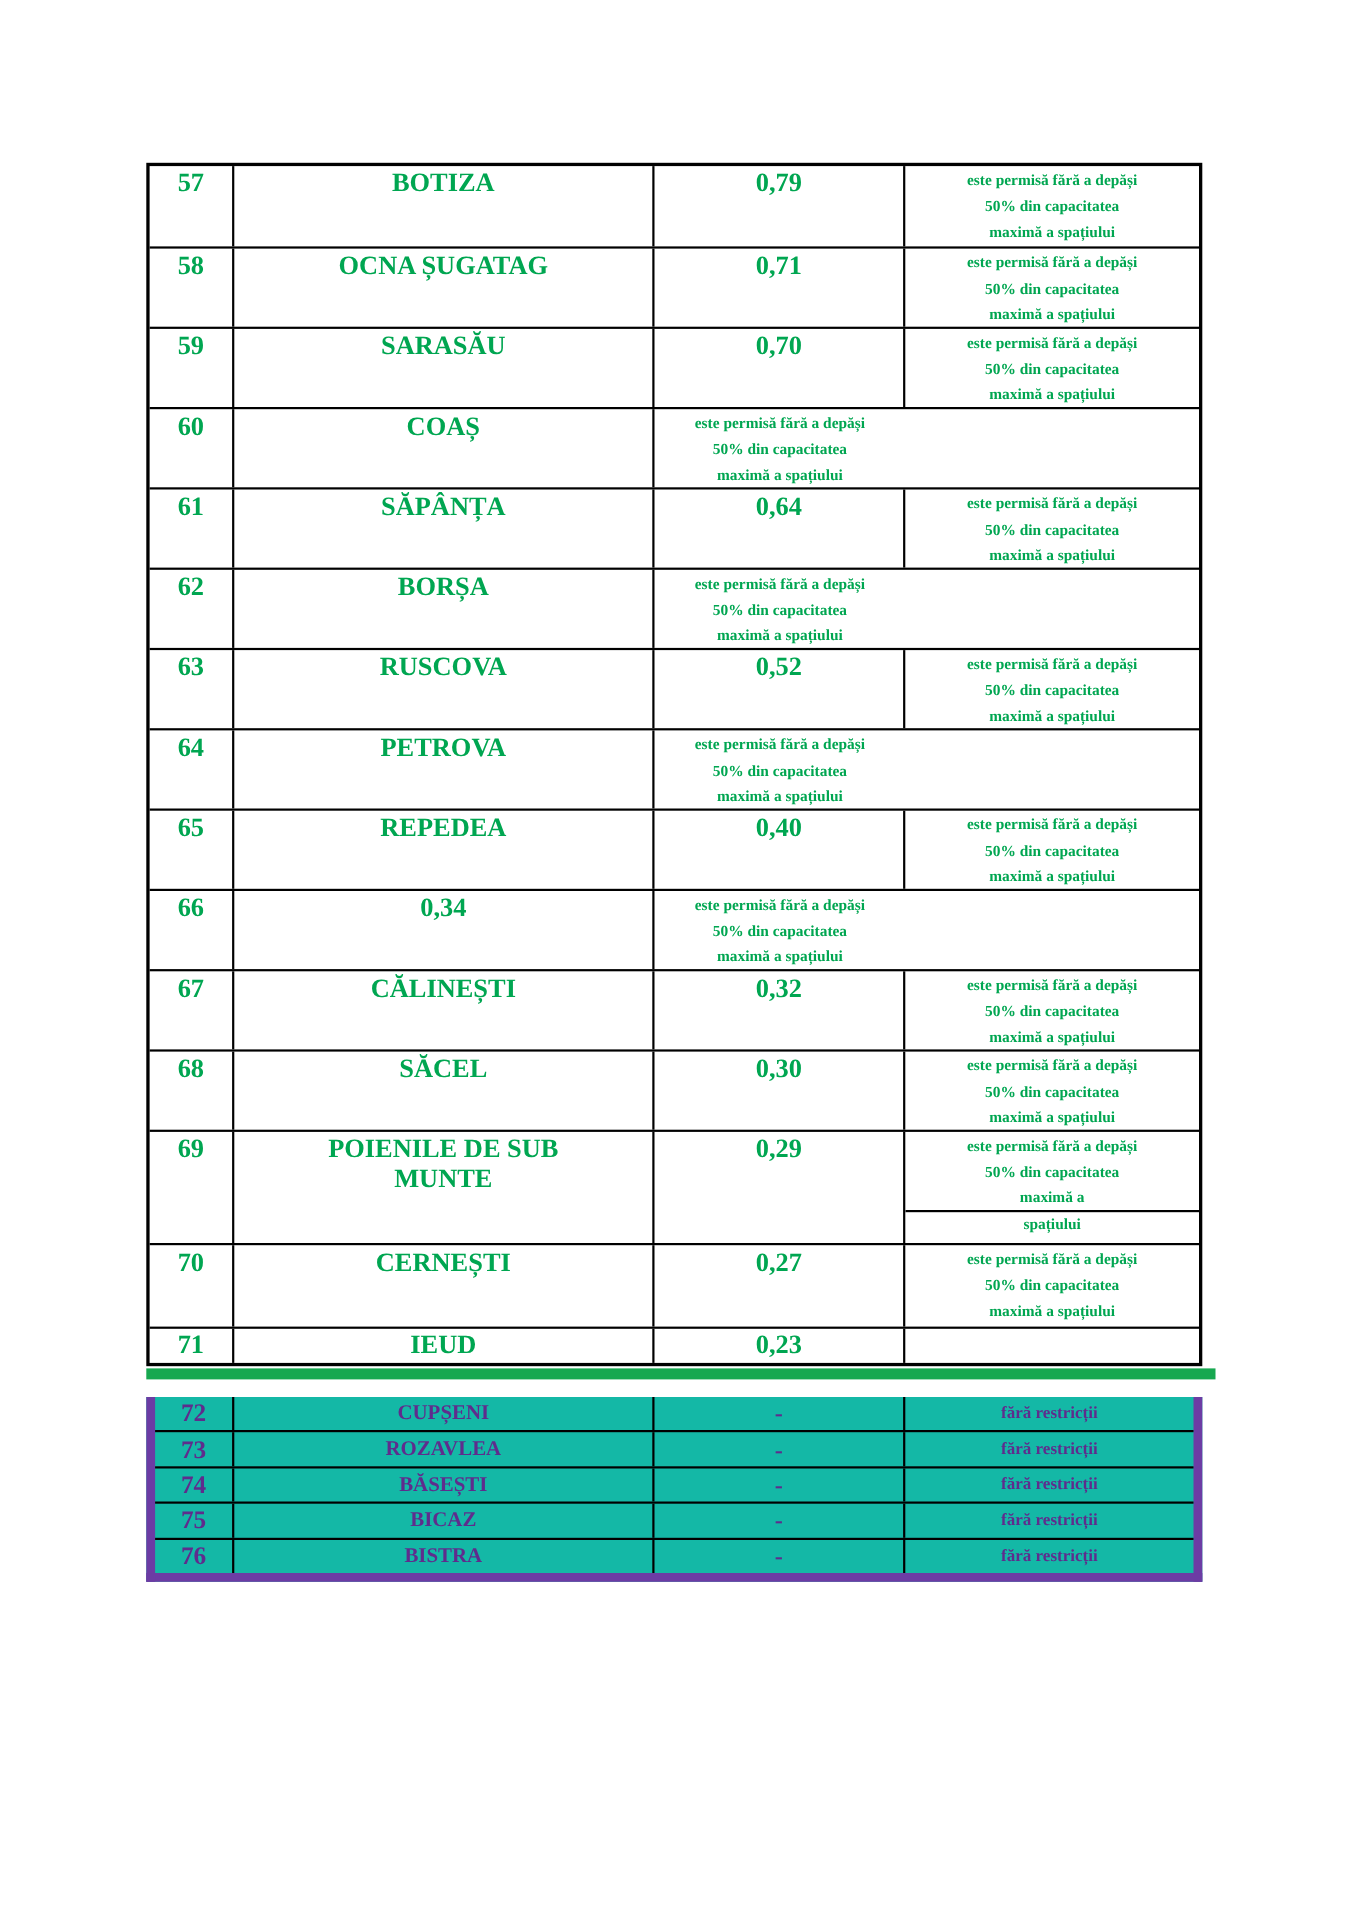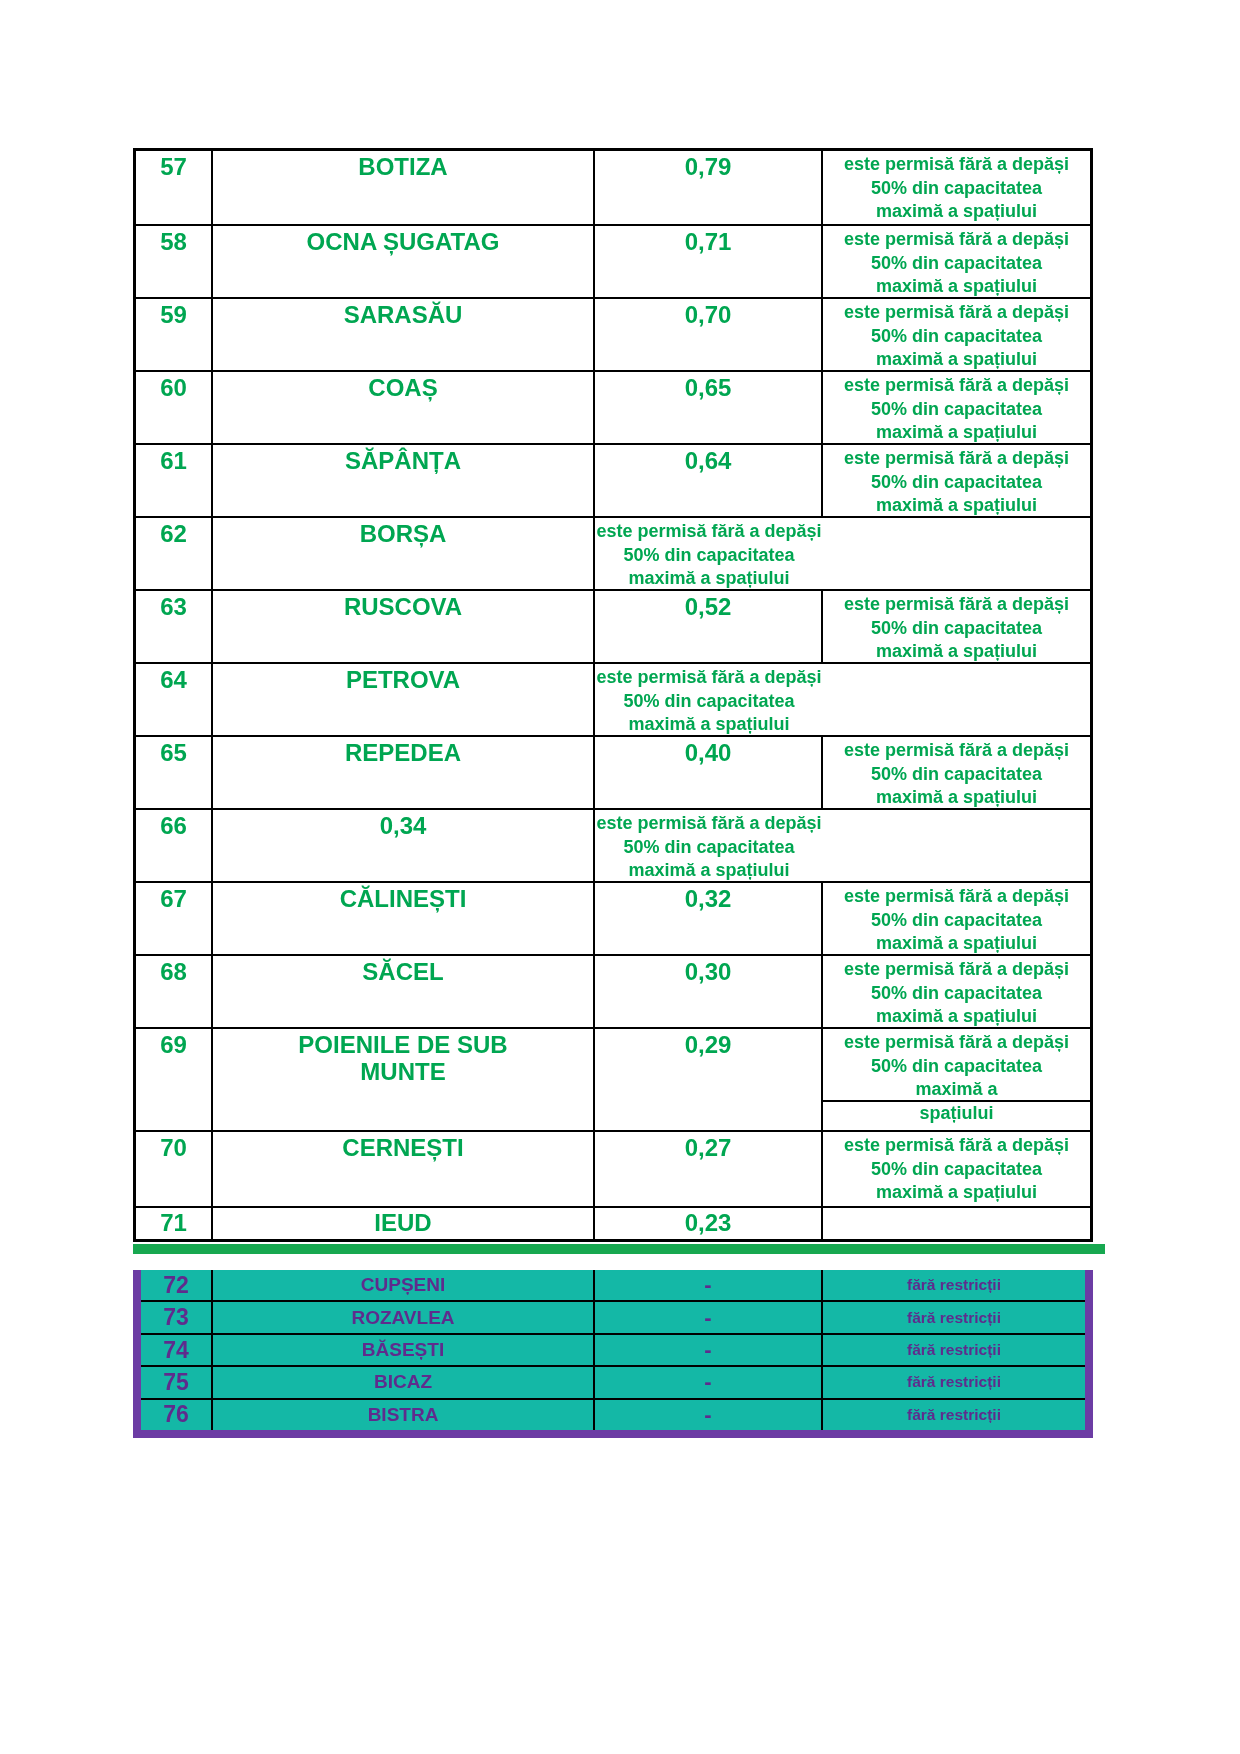--- a/index.html
+++ b/index.html
@@ -5,21 +5,21 @@
   :root{
     --green:#00A651;
     --green-bar:#17A850;
     --purple:#5F2C8D;
     --purple-border:#6C3CA4;
     --line:#000000;
   }
   html,body{margin:0;padding:0;background:#ffffff;}
   .page{
     position:relative;width:1144px;height:1754px;background:#ffffff;
-    font-family:Liberation Sans, sans-serif;overflow:hidden;
+    font-family:Liberation Serif, serif;overflow:hidden;
   }
   
   .gtable{
     position:absolute;left:133px;top:148px;width:960px;
     border:3px solid var(--line);background:#fff;box-sizing:border-box;
   }
   .trow{
     display:grid;grid-template-columns:77px 382px 228px 1fr;
     border-top:2px solid var(--line);height:73px;box-sizing:border-box;
   }
@@ -27,21 +27,21 @@
   .trow.r69{height:103px;}
   .trow.r70{height:76px;}
   .trow.r71{height:33px;}
   .c{border-right:2px solid var(--line);box-sizing:border-box;overflow:hidden;}
   .c.c4{border-right:none;}
   .c1,.c2,.c3{
     font-weight:bold;font-size:24px;line-height:1.12;color:var(--green);
     text-align:center;padding-top:3px;
   }
   .c4{
-    color:var(--green);font-weight:bold;font-size:18px;
+    color:var(--green);font-weight:bold;font-size:14px;
     text-align:center;padding-top:2px;
   }
   .rl{display:block;line-height:23.5px;}
   .narrow{display:inline-block;max-width:255px;}
   .vrow .c1,.vrow .c2,.vrow .c3{
     display:flex;align-items:center;justify-content:center;padding-top:0;
   }
   .c4split{padding:0;}
   .r69main{height:73px;border-bottom:2px solid var(--line);box-sizing:border-box;padding-top:2px;}
   .r69sub{height:24px;display:flex;justify-content:center;}
@@ -108,21 +108,20 @@
       <div class="c c4">
         <span class="rl">este permisă fără a depăși</span>
         <span class="rl">50% din capacitatea</span>
         <span class="rl">maximă a spațiului</span>
       </div>
     </div>
 
     <div class="trow">
       <div class="c c1">60</div>
       <div class="c c2">COAȘ</div>
-      <div class="c c3">0,65</div>
       <div class="c c4">
         <span class="rl">este permisă fără a depăși</span>
         <span class="rl">50% din capacitatea</span>
         <span class="rl">maximă a spațiului</span>
       </div>
     </div>
 
     <div class="trow">
       <div class="c c1">61</div>
       <div class="c c2">SĂPÂNȚA</div>

